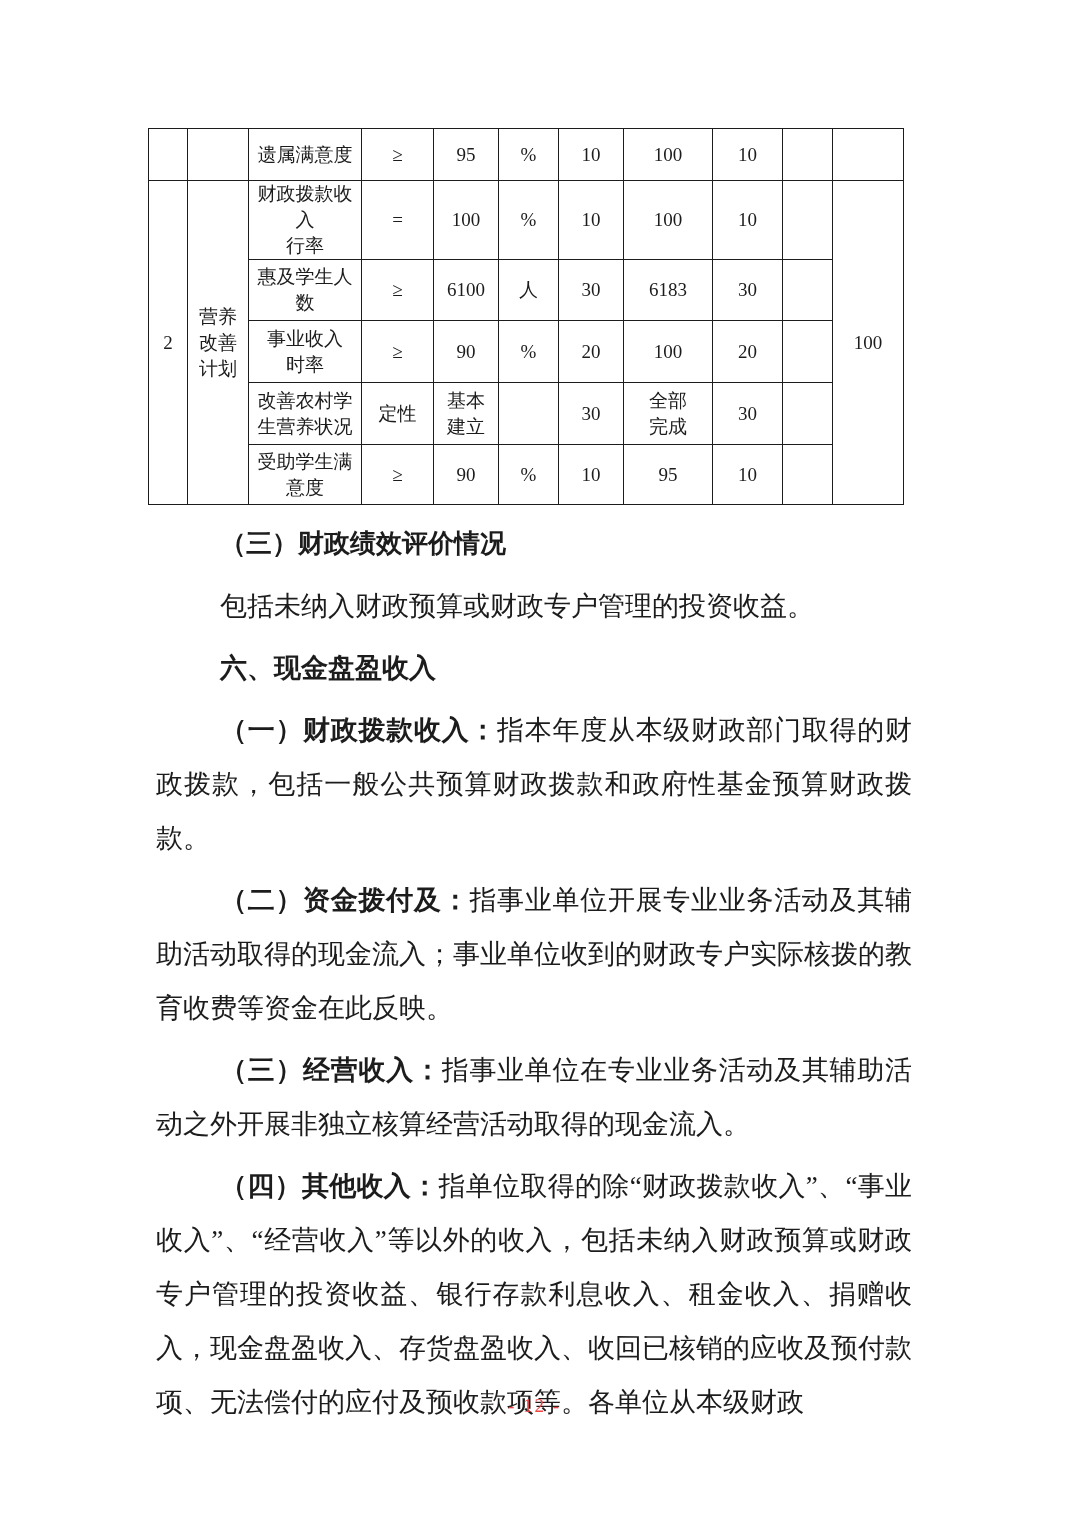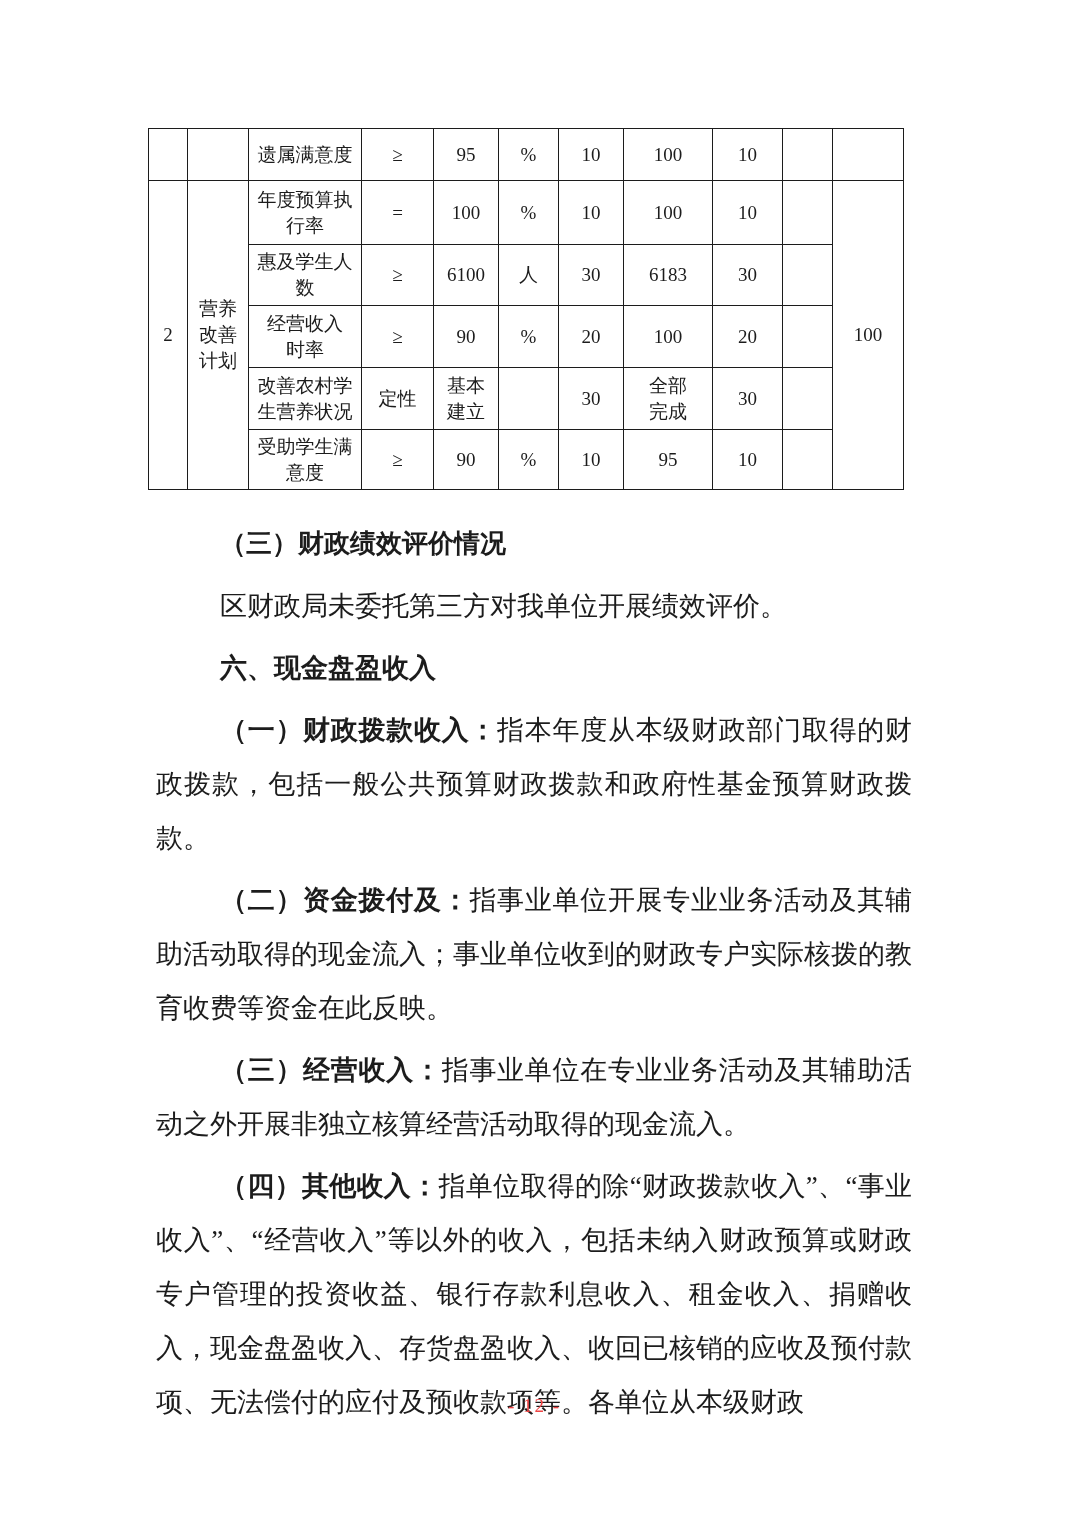--- a/index.html
+++ b/index.html
@@ -99,21 +99,21 @@
         <td>100</td>
         <td>10</td>
         <td></td>
         <td></td>
       </tr>
       <tr class="r2">
         <td rowspan="5">2</td>
         <td rowspan="5">营养
 改善
 计划</td>
-        <td>年度预算执
+        <td>财政拨款收入
 行率</td>
         <td>=</td>
         <td>100</td>
         <td>%</td>
         <td>10</td>
         <td>100</td>
         <td>10</td>
         <td></td>
         <td rowspan="5">100</td>
       </tr>
@@ -122,21 +122,21 @@
 数</td>
         <td>≥</td>
         <td>6100</td>
         <td>人</td>
         <td>30</td>
         <td>6183</td>
         <td>30</td>
         <td></td>
       </tr>
       <tr class="r4">
-        <td>经营收入
+        <td>事业收入
 时率</td>
         <td>≥</td>
         <td>90</td>
         <td>%</td>
         <td>20</td>
         <td>100</td>
         <td>20</td>
         <td></td>
       </tr>
       <tr class="r5">
@@ -162,21 +162,21 @@
         <td>95</td>
         <td>10</td>
         <td></td>
       </tr>
     </tbody>
       </table>
   </div>
 
   <div class="text-block">
     <p class="h-serif">（三）财政绩效评价情况</p>
-    <p class="para">区财政局未委托第三方对我单位开展绩效评价。</p>
+    <p class="para">包括未纳入财政预算或财政专户管理的投资收益。</p>
     <p class="h-sans">六、现金盘盈收入</p>
 
     <p class="para"><span class="lead">（一）财政拨款收入：</span><span>指本年度从本级财政部门取得的财政拨款，包括一般公共预算财政拨款和政府性基金预算财政拨款。</span></p>
 
     <p class="para"><span class="lead">（二）资金拨付及：</span><span>指事业单位开展专业业务活动及其辅助活动取得的现金流入；事业单位收到的财政专户实际核拨的教育收费等资金在此反映。</span></p>
 
     <p class="para"><span class="lead">（三）经营收入：</span><span>指事业单位在专业业务活动及其辅助活动之外开展非独立核算经营活动取得的现金流入。</span></p>
 
     <p class="para"><span class="lead">（四）其他收入：</span><span>指单位取得的除“财政拨款收入”、“事业收入”、“经营收入”等以外的收入，包括未纳入财政预算或财政专户管理的投资收益、银行存款利息收入、租金收入、捐赠收入，现金盘盈收入、存货盘盈收入、收回已核销的应收及预付款项、无法偿付的应付及预收款项等。各单位从本级财政</span></p>
   </div>

